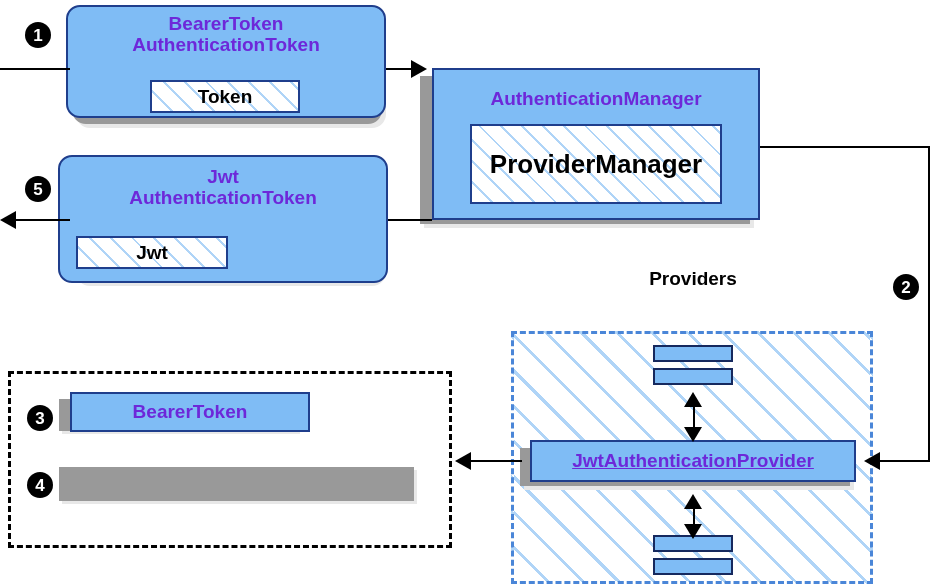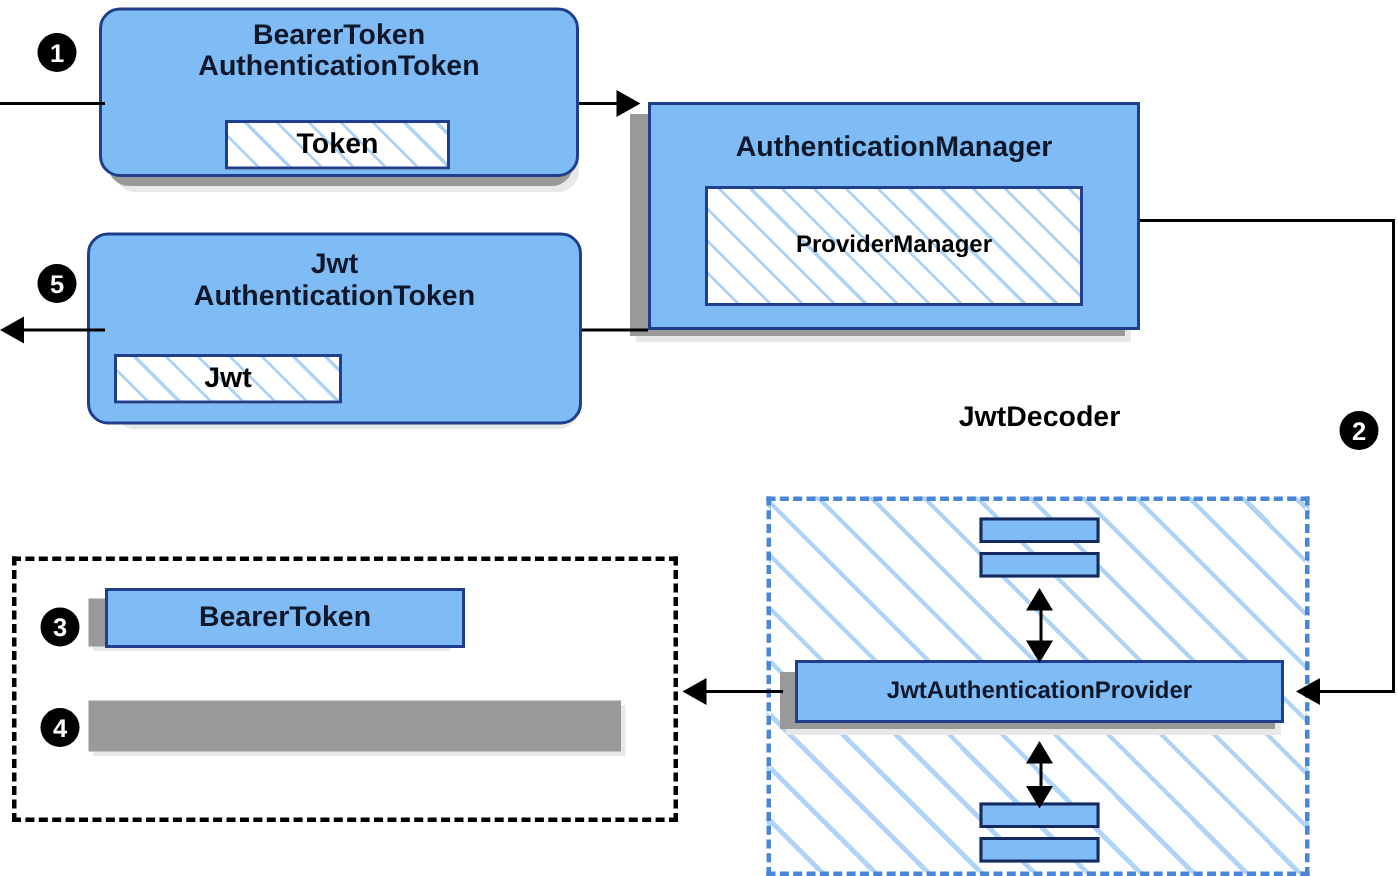--- a/index.html
+++ b/index.html
@@ -18,21 +18,21 @@
     background: #ffffff;
     overflow: hidden;
   }
 
   
   .node {
     position: absolute;
     box-sizing: border-box;
     background: #7FBCF5;
     border: 2px solid #1F3E8C;
-    color: #0f172a;
+    color: #6d28d9;
     font-weight: bold;
     display: flex;
     align-items: center;
     justify-content: center;
     text-align: center;
     line-height: 1.12;
     z-index: 5;
   }
   .rounded { border-radius: 14px; }
 
@@ -180,21 +180,21 @@
 
   <div class="hline" style="left:386px; top:68px; width:33px;"></div>
   <div class="arrowhead arrow-right" style="left:411px; top:60px;"></div>
 
   <div class="shadow-light" style="left:424px; top:80px; width:330px; height:148px;"></div>
   <div class="shadow-dark" style="left:420px; top:76px; width:330px; height:148px;"></div>
 
   <div class="node" style="left:432px; top:68px; width:328px; height:152px; font-size:19px; flex-direction:column; padding-top:18px; justify-content:flex-start;">
     <span>AuthenticationManager</span>
   </div>
-  <div class="hatchbox" style="left:470px; top:124px; width:252px; height:80px; font-size:16px;">ProviderManager</div>
+  <div class="hatchbox" style="left:470px; top:124px; width:252px; height:80px; font-size:26px;">ProviderManager</div>
 
   <div class="hline" style="left:760px; top:146px; width:170px;"></div>
   <div class="vline" style="left:928px; top:146px; height:315px;"></div>
   <div class="hline" style="left:880px; top:460px; width:50px;"></div>
   <div class="arrowhead arrow-left" style="left:864px; top:452px;"></div>
 
   <div class="bullet" style="left:893px; top:274px;">2</div>
 
   <div class="bullet" style="left:25px; top:176px;">5</div>
 
@@ -206,35 +206,35 @@
 
   <div class="node rounded" style="left:58px; top:155px; width:330px; height:128px; font-size:19px; flex-direction:column; padding-top:9px; justify-content:flex-start;">
     <span>Jwt</span>
     <span>AuthenticationToken</span>
   </div>
   <div class="hatchbox" style="left:76px; top:236px; width:152px; height:33px; font-size:19px;">Jwt</div>
 
   <div class="hline" style="left:388px; top:219px; width:44px;"></div>
 
   <div class="grouplabel" style="left:588px; top:268px; width:210px;">
-    <div>JwtDecoder</div>
+    <div>Providers</div>
   </div>
 
   <div class="dashed-blue-hatch" style="left:511px; top:331px; width:362px; height:253px;"></div>
 
   <div class="minibar" style="left:653px; top:345px; width:80px; height:17px;"></div>
   <div class="minibar" style="left:653px; top:368px; width:80px; height:17px;"></div>
 
   <div class="arrowhead arrow-up" style="left:684px; top:392px;"></div>
   <div class="vline" style="left:693px; top:398px; height:35px;"></div>
   <div class="arrowhead arrow-down" style="left:684px; top:427px;"></div>
 
   <div class="shadow-light" style="left:524px; top:452px; width:330px; height:38px;"></div>
   <div class="shadow-dark" style="left:520px; top:448px; width:330px; height:38px;"></div>
-  <div class="node" style="left:530px; top:440px; width:326px; height:42px; font-size:16px;">JwtAuthenticationProvider</div>
+  <div class="node" style="left:530px; top:440px; width:326px; height:42px; font-size:19px;text-decoration:underline;">JwtAuthenticationProvider</div>
 
   <div class="arrowhead arrow-up" style="left:684px; top:494px;"></div>
   <div class="vline" style="left:693px; top:500px; height:30px;"></div>
   <div class="arrowhead arrow-down" style="left:684px; top:524px;"></div>
 
   <div class="minibar" style="left:653px; top:535px; width:80px; height:17px;"></div>
   <div class="minibar" style="left:653px; top:558px; width:80px; height:17px;"></div>
 
   <div class="hline" style="left:470px; top:460px; width:52px;"></div>
   <div class="arrowhead arrow-left" style="left:455px; top:452px;"></div>

